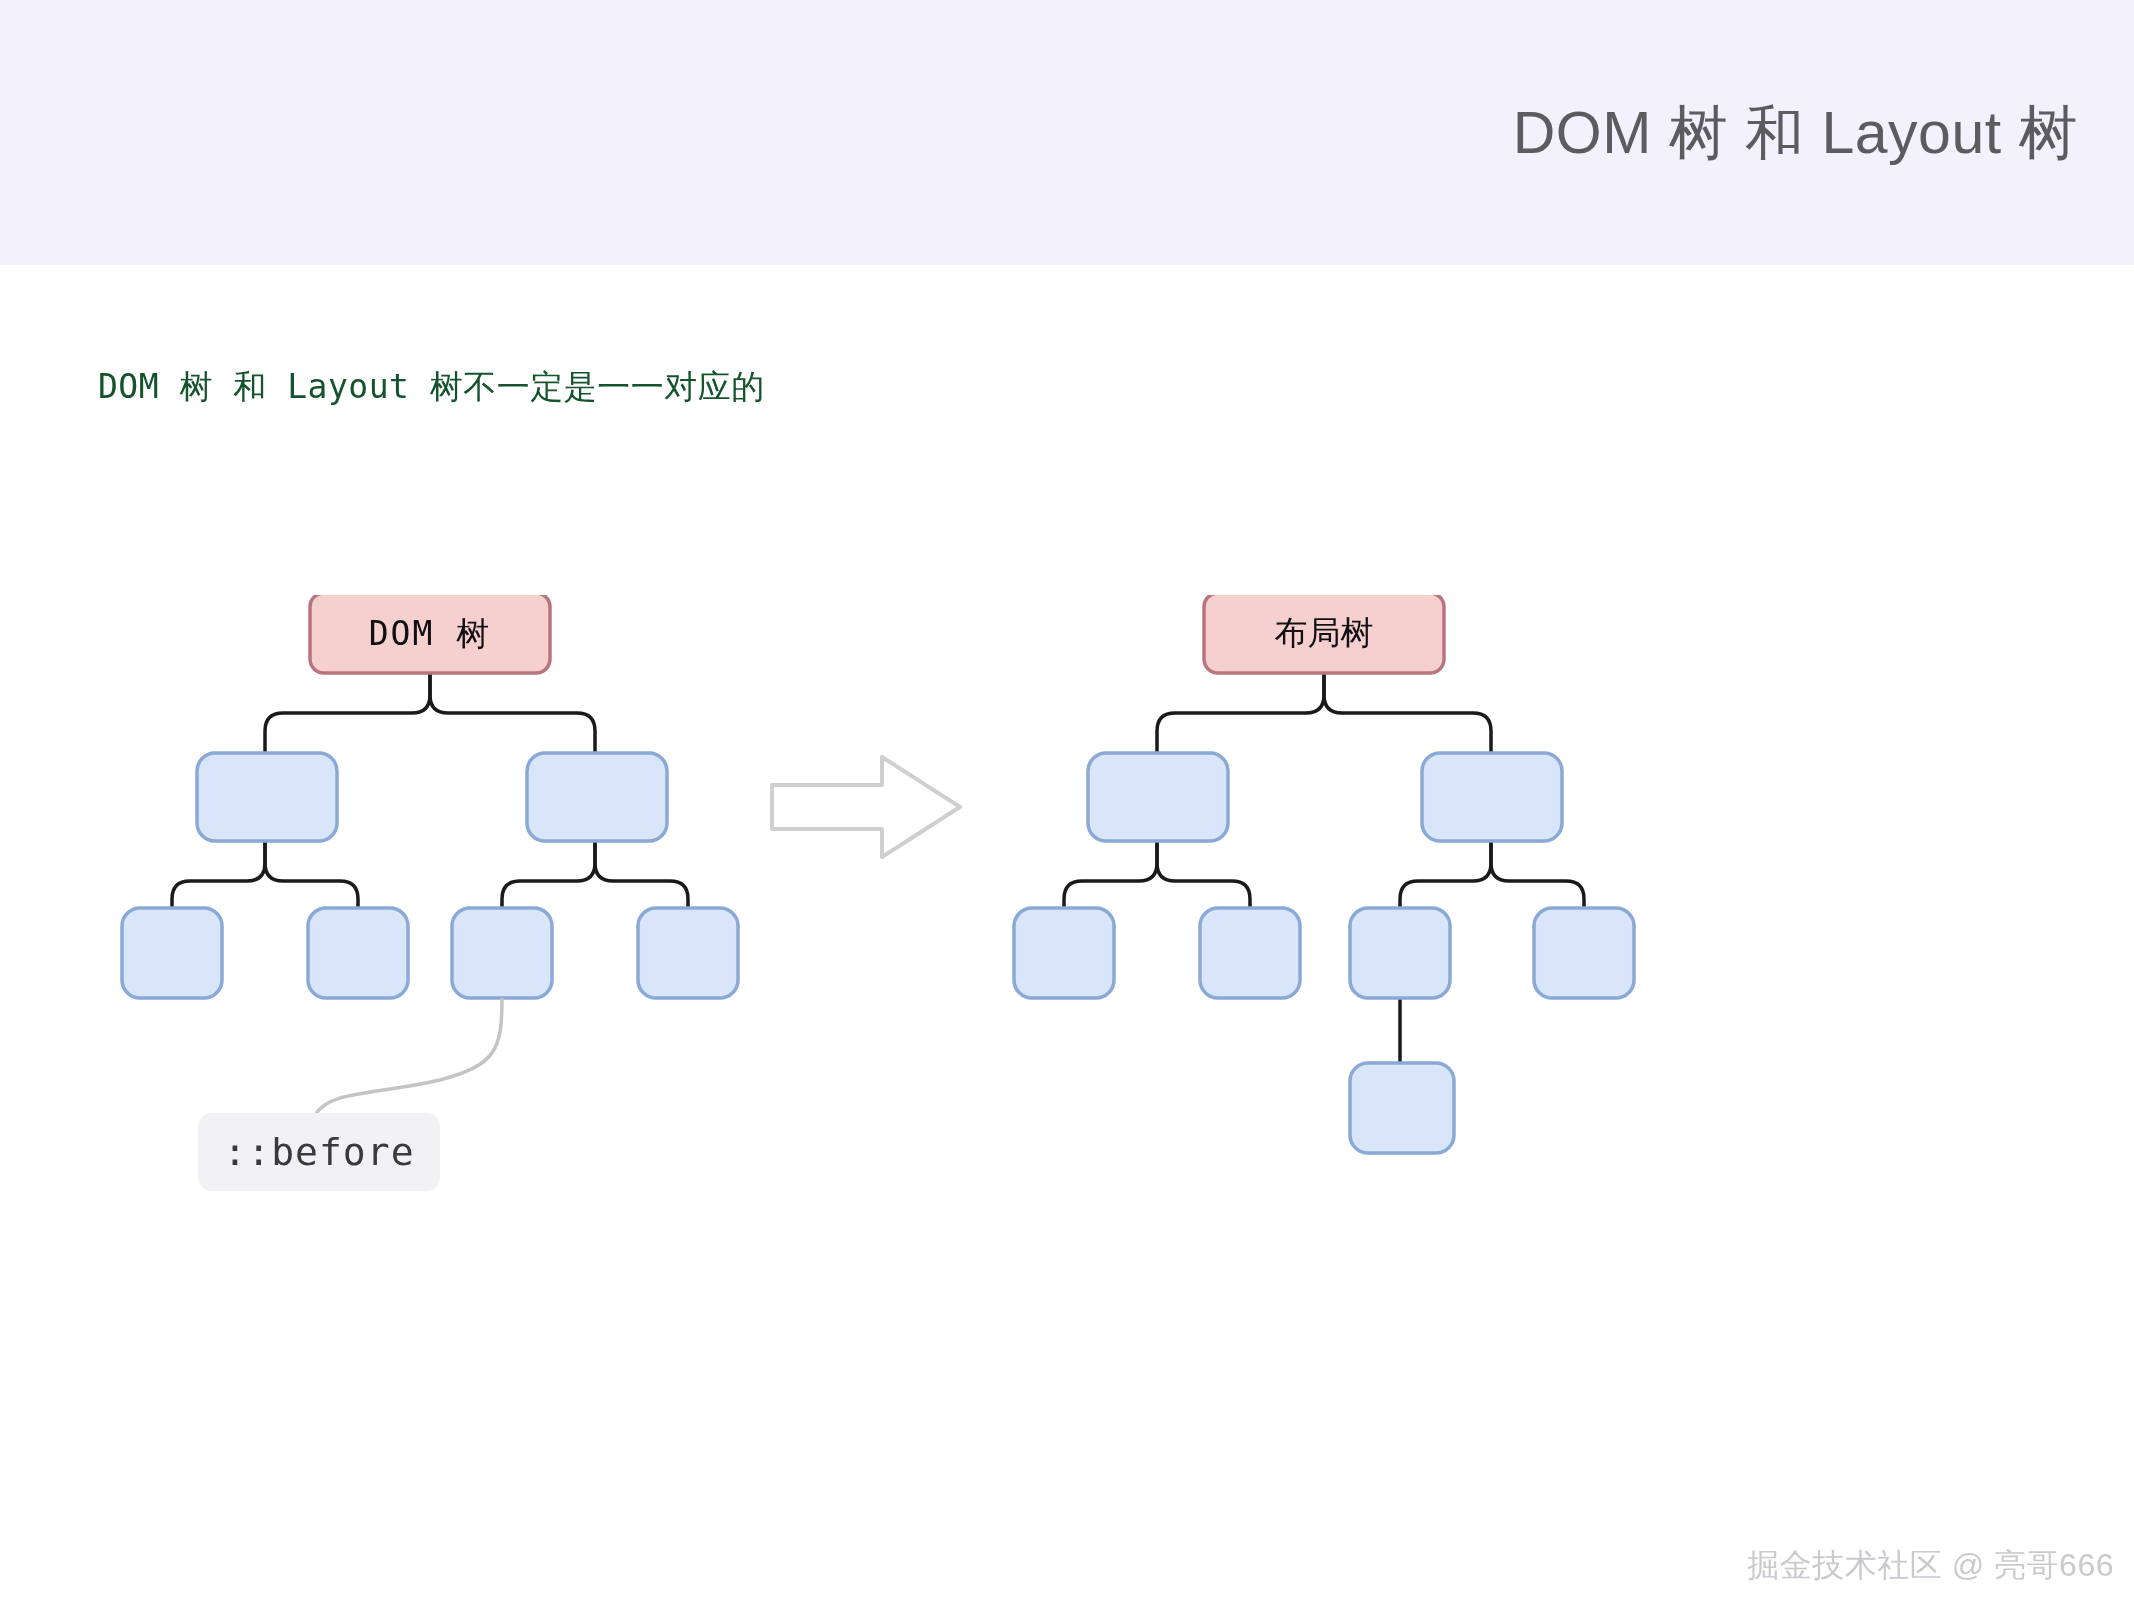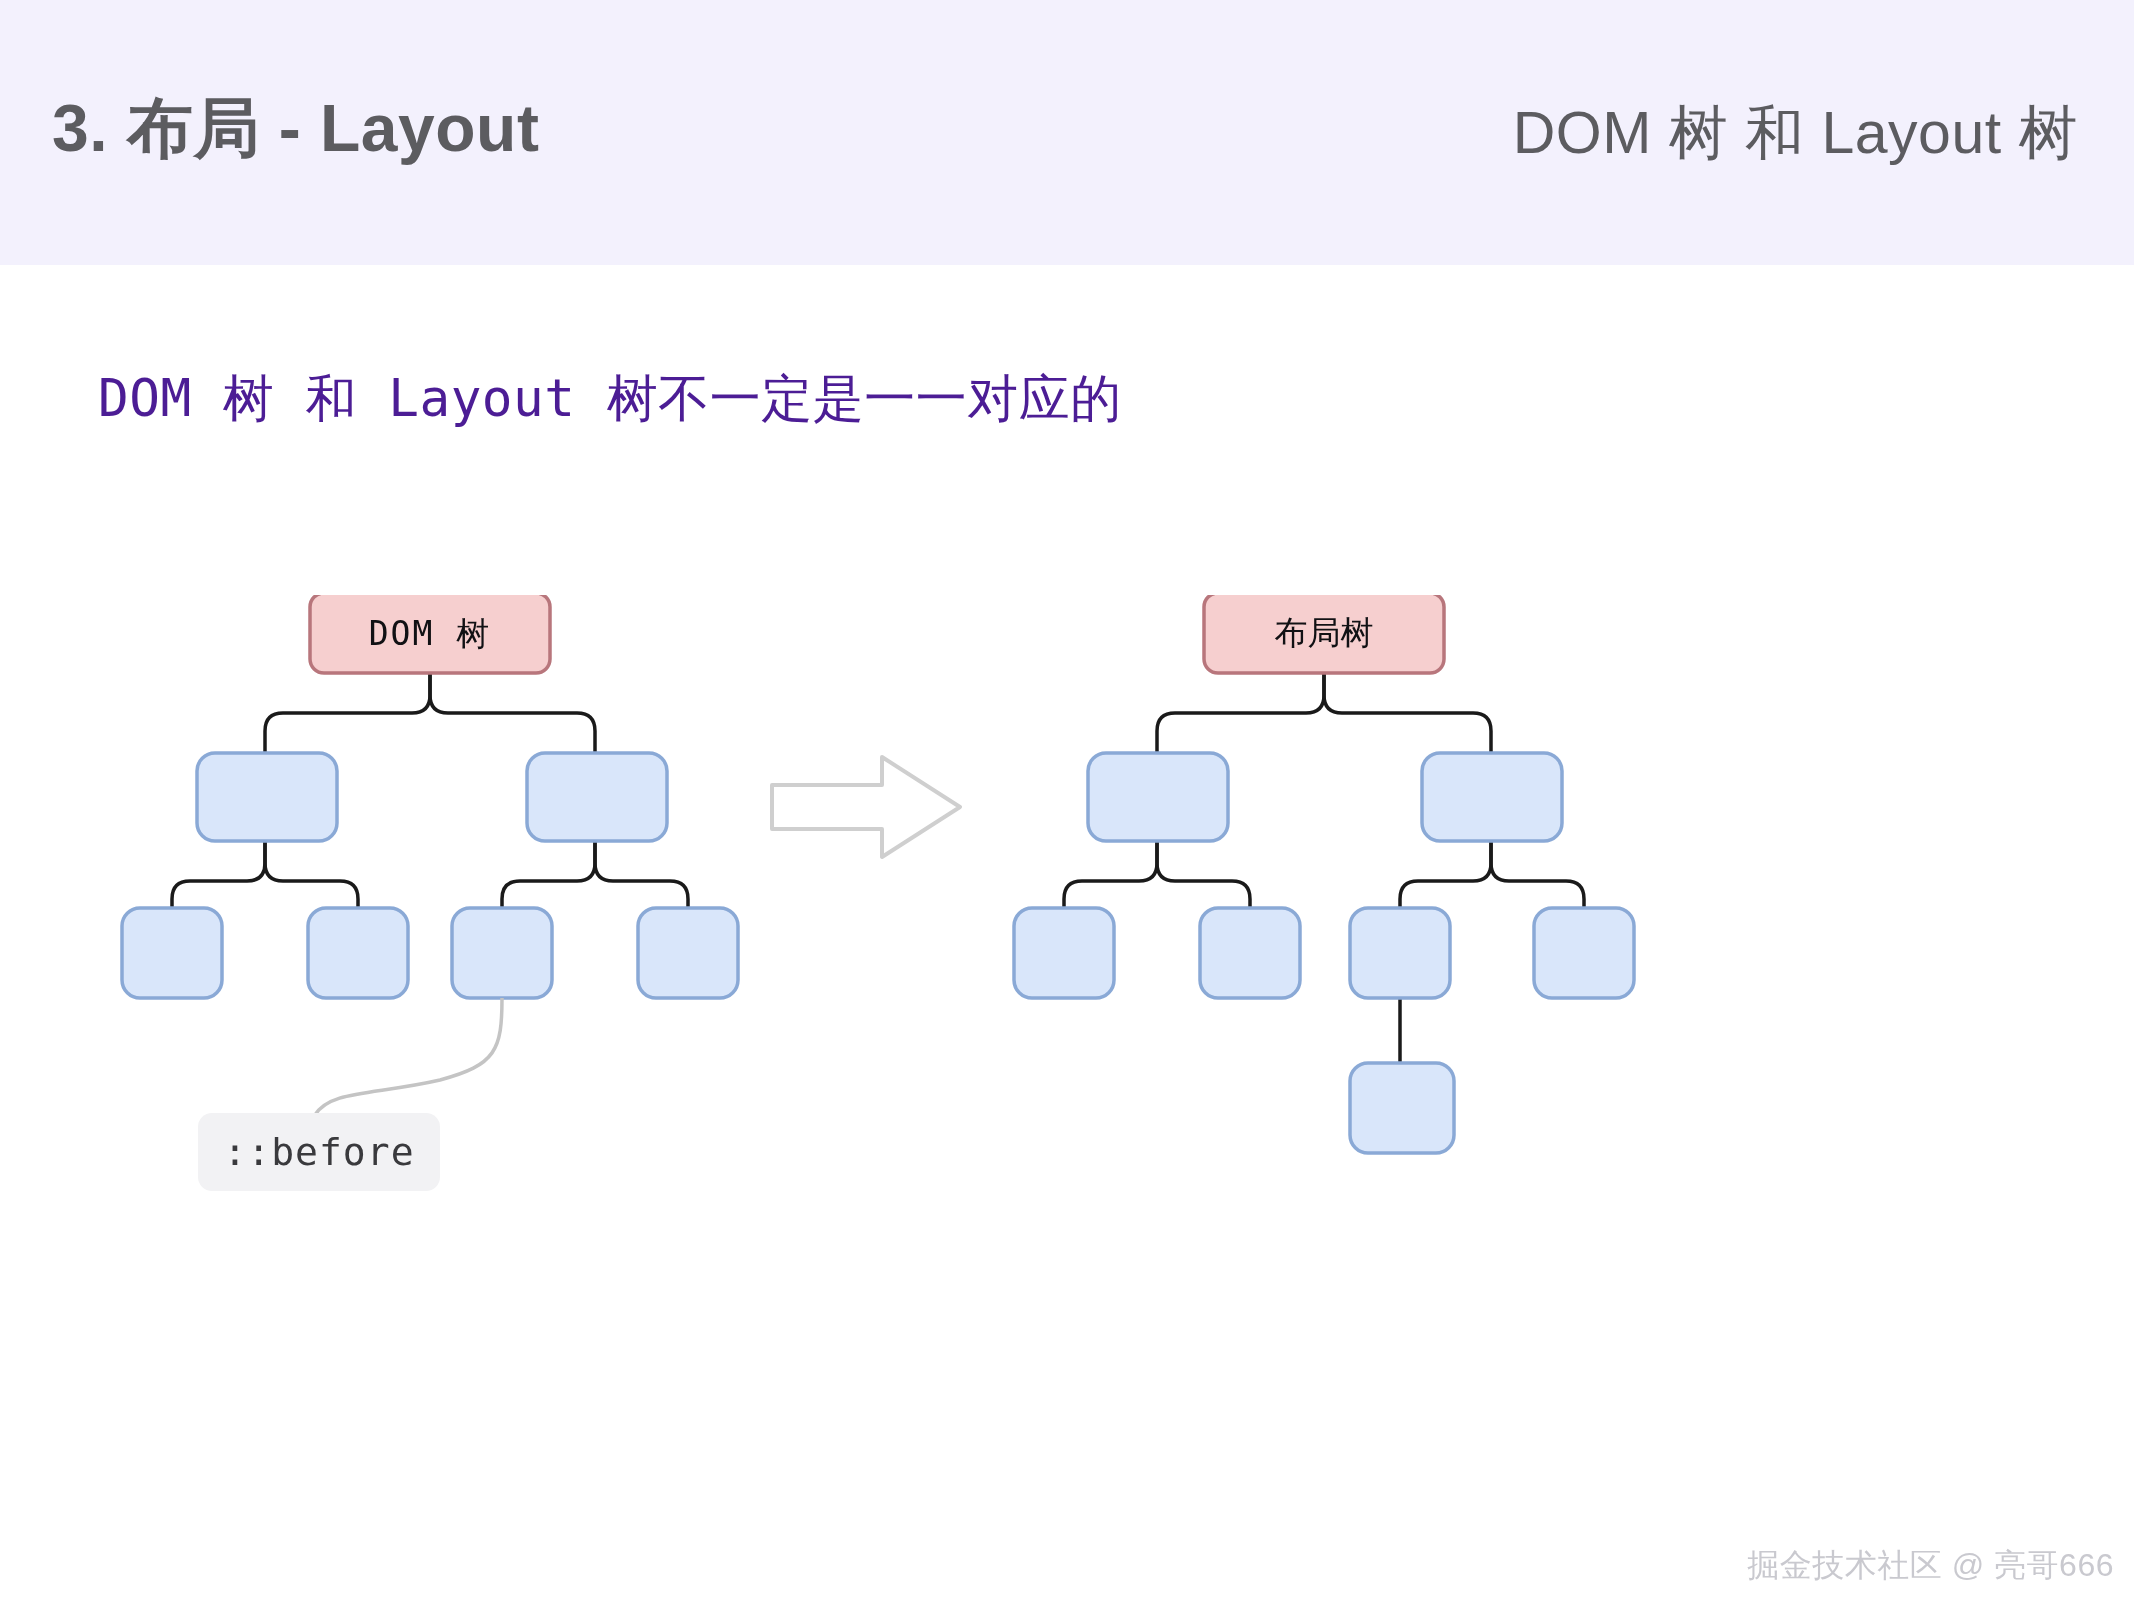--- a/index.html
+++ b/index.html
@@ -53,22 +53,22 @@
     top: 265px;
     width: 2134px;
     height: 1335px;
     background: #ffffff;
   }
   .lead-text {
     position: absolute;
     left: 98px;
     top: 100px;
     font-family: "DejaVu Sans Mono", "Liberation Mono", monospace;
-    font-size: 51px;
-    color: #4c1d95;
+    font-size: 33px;
+    color: #14532d;
     letter-spacing: 0.5px;
     white-space: nowrap;
   }
 
   
   .diagram-wrap {
     position: absolute;
     left: 0;
     top: 330px;
     width: 2134px;
@@ -111,21 +111,20 @@
     font-size: 32px;
     color: #c9c9cf;
     white-space: nowrap;
     letter-spacing: 0.5px;
   }
 </style>
 </head>
 <body>
 
 <div class="slide-header">
-  <div class="header-title">3. 布局 - Layout</div>
   <div class="header-subtitle">DOM 树 和 Layout 树</div>
 </div>
 
 <div class="slide-body">
 
   <div class="lead-text">DOM 树 和 Layout 树不一定是一一对应的</div>
 
   <div class="diagram-wrap">
     <svg class="diagram-svg" viewBox="0 0 2134 900" xmlns="http://www.w3.org/2000/svg">
 

